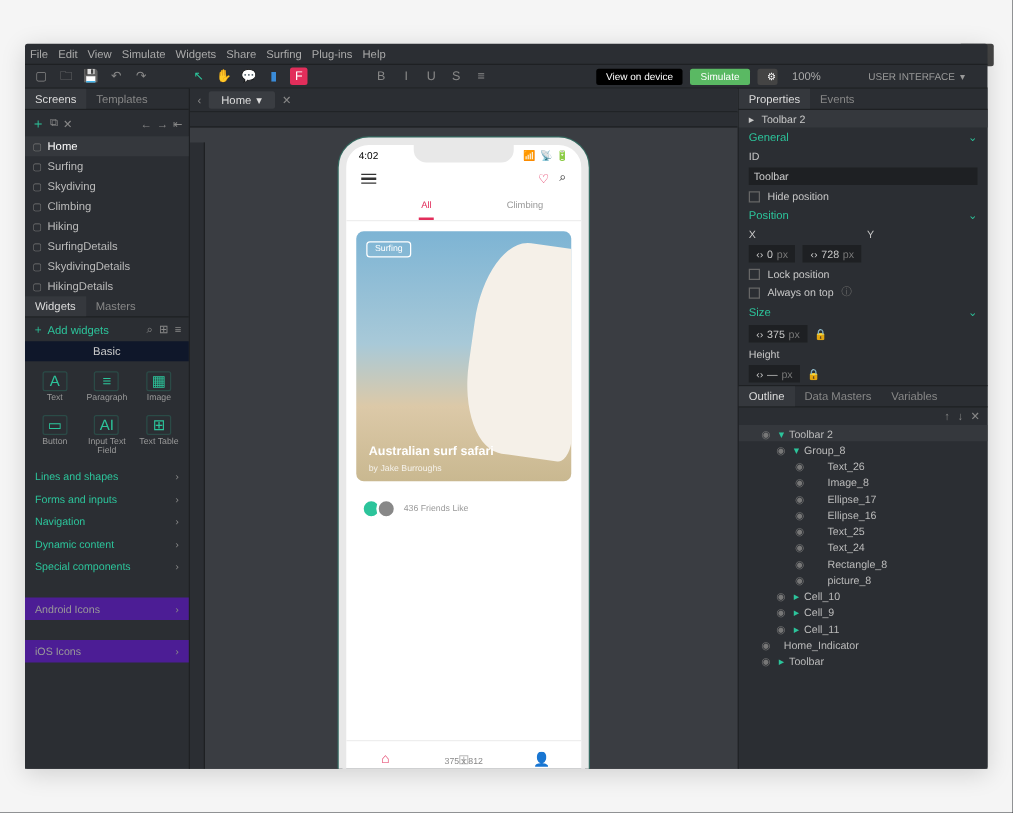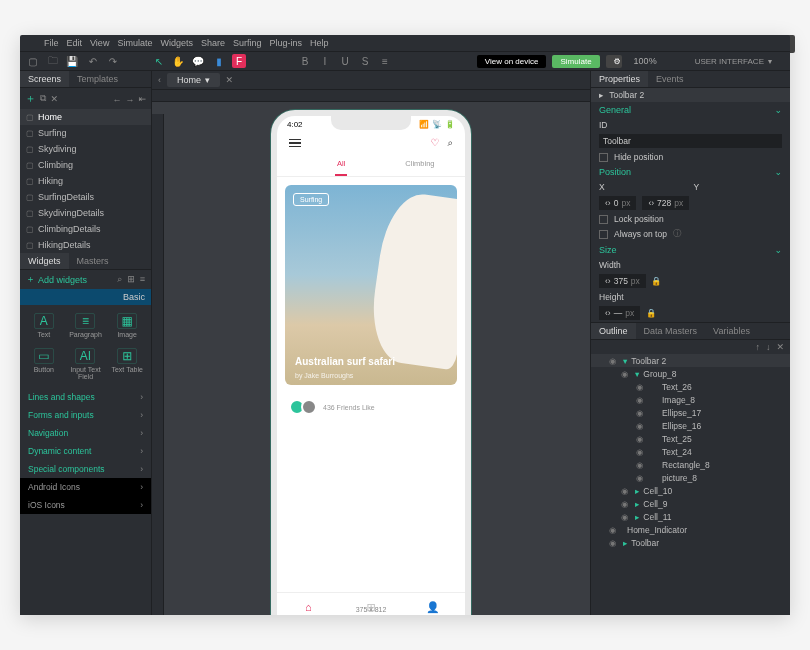--- a/index.html
+++ b/index.html
@@ -1,20 +1,20 @@
 <!DOCTYPE html>
 <html><head>
 <meta charset="utf-8">
 <style>
   * { box-sizing: border-box; margin: 0; padding: 0; font-family: -apple-system, Helvetica, Arial, sans-serif; }
   body { background: #f5f5f5; width: 810px; height: 650px; overflow: hidden; position: relative; }
   .app { position: absolute; top: 35px; left: 20px; width: 770px; height: 580px; background: #2b2e33; color: #c8c8c8; font-size: 9px; display: flex; flex-direction: column; border-radius: 2px; box-shadow: 0 4px 20px rgba(0,0,0,.15); }
   .userbadge { position:absolute; top:35px; right:15px; width:28px; height:18px; background:#444; color:#bbb; font-size:9px; display:flex; align-items:center; justify-content:center; border-radius:2px;}
   
-  .menubar { display:flex; gap:8px; padding:3px 24px; font-size:9px; color:#aaa; }
+  .menubar { display:flex; gap:8px; padding:3px 4px; font-size:9px; color:#aaa; }
   .menubar span { cursor:default; }
   
   .toolbar { display:flex; align-items:center; padding:2px 6px; gap:6px; border-top:1px solid #1e2023; border-bottom:1px solid #1e2023;}
   .tool-ico { width:14px; height:14px; display:flex; align-items:center; justify-content:center; color:#888; font-size:10px; }
   .tool-ico.accent { background:#e22e5b; color:#fff; border-radius:2px;}
   .tool-ico.green { color:#2cc49b;}
   .spacer { flex:1; }
   .btn-pill { padding:2px 8px; border-radius:2px; font-size:8px; color:#fff; }
   .btn-viewdev { background:#000000; }
   .btn-sim { background:#5ab963; }
@@ -29,30 +29,30 @@
   
   .panel-tabs { display:flex; font-size:9px; border-bottom:1px solid #1e2023; }
   .panel-tabs span { padding:3px 8px; color:#888;}
   .panel-tabs span.active { color:#ddd; background:#35383d;}
   .panel-actions { display:flex; gap:4px; padding:3px 5px; align-items:center; color:#888; }
   .panel-actions .plus { color:#2cc49b; font-size:11px; }
   .screen-list { flex:0 0 auto; }
   .screen-item { padding:3px 10px 3px 18px; color:#bbb; font-size:9px; display:flex; align-items:center; gap:4px; position:relative;}
   .screen-item::before { content:"▢"; position:absolute; left:6px; color:#777; font-size:8px;}
   .screen-item.active { background:#35383d; color:#fff;}
-  .panel-header { background:#0c4a6e; padding:3px 6px; font-size:9px; color:#ccc; display:flex; justify-content:flex-end;}
+  .panel-header { background:#0f172a; padding:3px 6px; font-size:9px; color:#ccc; display:flex; justify-content:center;}
   .addwidgets { color:#2cc49b; padding:3px 6px; font-size:9px; display:flex; align-items:center; gap:3px;}
   .addwidgets .sicons { margin-left:auto; color:#888; display:flex; gap:5px;}
   .widget-grid { display:grid; grid-template-columns:repeat(3,1fr); gap:2px; padding:4px;}
   .widget-cell { display:flex; flex-direction:column; align-items:center; gap:2px; padding:4px 0; }
   .widget-cell .wico { width:20px; height:16px; display:flex; align-items:center; justify-content:center; color:#2cc49b; font-size:12px; border:1px solid #2cc49b33; border-radius:2px;}
   .widget-cell .wlbl { font-size:7px; color:#999; text-align:center;}
   .cat { padding:4px 8px; font-size:8.5px; color:#2cc49b; display:flex; justify-content:space-between; align-items:center;}
   .cat .chev { color:#888;}
-  .cat.muted { color:#999; background:#000000;}
+  .cat.muted { color:#999; background:#4c1d95;margin-top:16px;}
   
   .center-toolbar { display:flex; align-items:center; padding:2px 6px; gap:6px; background:#2b2e33; border-bottom:1px solid #1e2023;}
   .crumb { padding:2px 10px; background:#3a3d42; border-radius:2px; font-size:9px; color:#ddd; display:flex; align-items:center; gap:4px;}
   .canvas-scroll { flex:1; overflow:hidden; position:relative; display:flex; justify-content:center; padding-top:8px;}
   .ruler-h { height:12px; background:#2b2e33; border-bottom:1px solid #1e2023;}
   .ruler-v { position:absolute; left:0; top:12px; bottom:0; width:12px; background:#2b2e33; border-right:1px solid #1e2023;}
   
   .phone { width:200px; height:532px; background:#fff; border-radius:24px; border:6px solid #e8e8e8; position:relative; overflow:hidden; box-shadow:0 0 0 1px #2cc49b55;}
   .notch { position:absolute; top:0; left:50%; transform:translateX(-50%); width:80px; height:14px; background:#e8e8e8; border-radius:0 0 10px 10px;}
   .statusbar { display:flex; justify-content:space-between; padding:4px 10px 2px; font-size:8px; color:#000;}
@@ -164,21 +164,20 @@
         <span>⇤</span>
       </div>
       <div class="screen-list">
         <div class="screen-item active">Home</div>
         <div class="screen-item">Surfing</div>
         <div class="screen-item">Skydiving</div>
         <div class="screen-item">Climbing</div>
         <div class="screen-item">Hiking</div>
         <div class="screen-item">SurfingDetails</div>
         <div class="screen-item">SkydivingDetails</div>
-        <div class="screen-item">ClimbingDetails</div>
         <div class="screen-item">HikingDetails</div>
       </div>
       <div class="panel-tabs">
         <span class="active">Widgets</span>
         <span>Masters</span>
       </div>
       <div class="addwidgets">
         <span>＋</span>
         <span>Add widgets</span>
         <span class="sicons">
@@ -361,23 +360,20 @@
       <div class="prop-row">
           <span class="cb"></span>
           <span>Always on top</span>
           <span style="color:#666">ⓘ</span>
         </div>
       <div class="section-hd">
           <span>Size</span>
           <span class="chev">⌄</span>
         </div>
       <div class="prop-row">
-          <span>Width</span>
-        </div>
-      <div class="prop-row">
           <span class="numbox">
             <span>‹›</span>
             <span>375</span>
             <span class="unit">px</span>
           </span>
           <span style="color:#666">🔒</span>
         </div>
       <div class="prop-row">
           <span>Height</span>
         </div>

